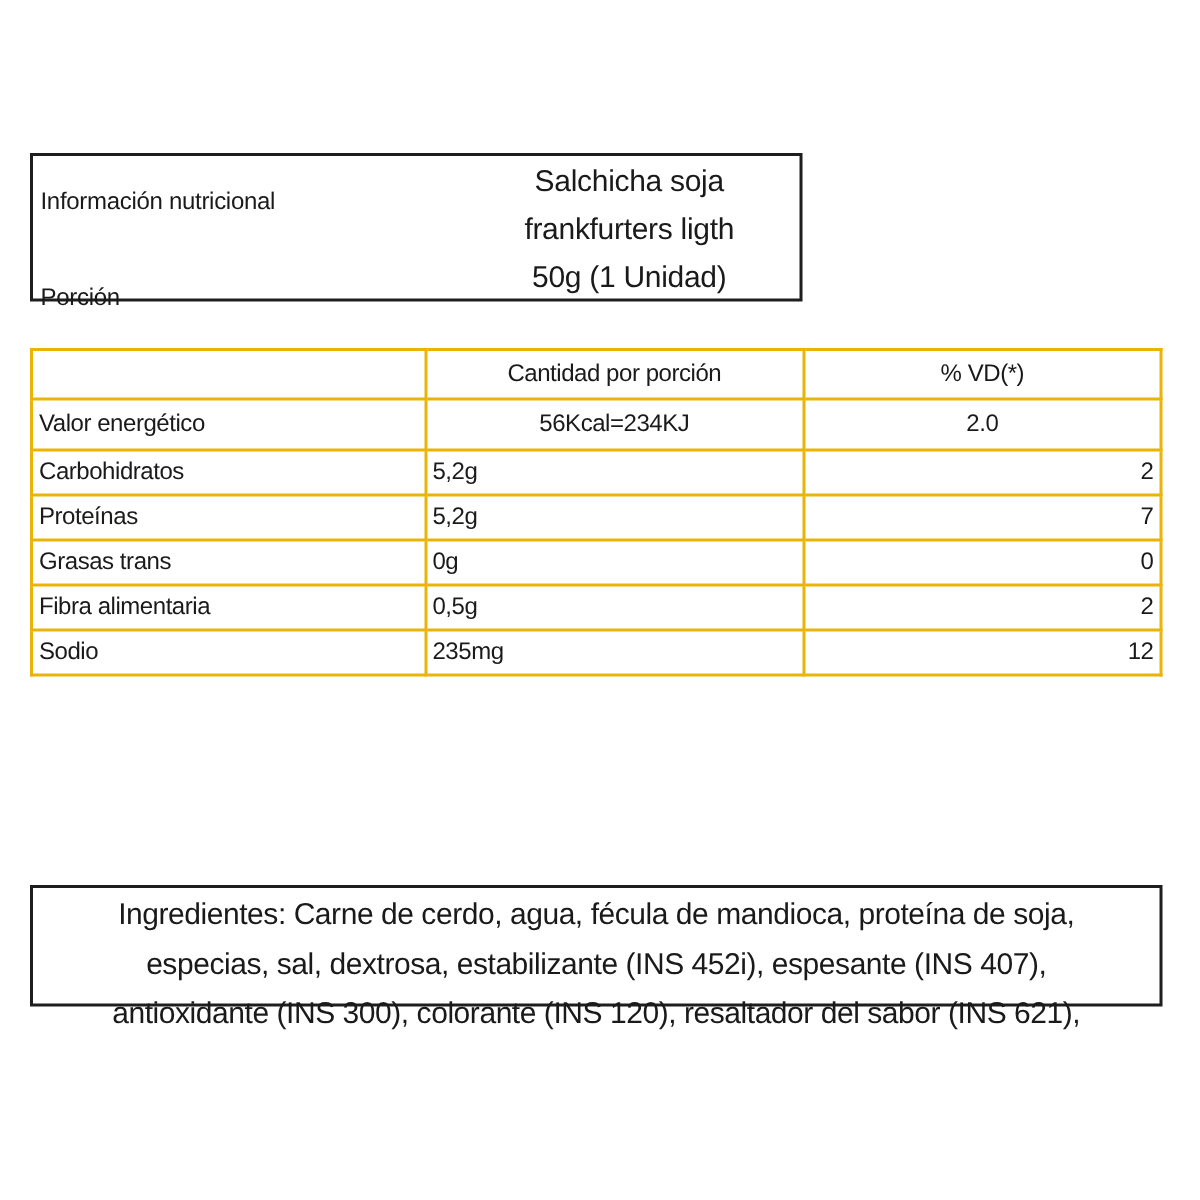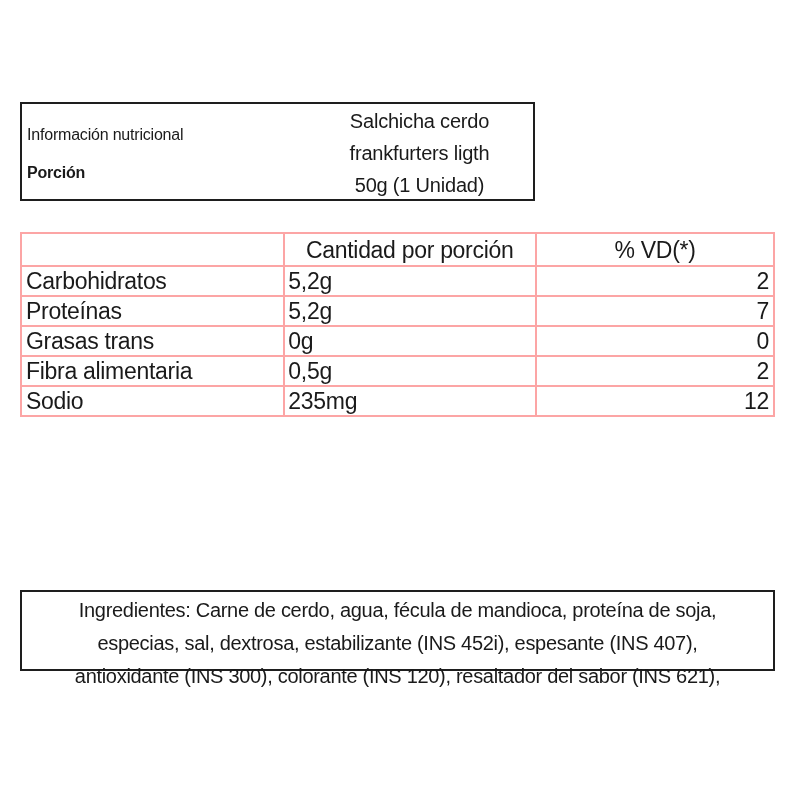--- a/index.html
+++ b/index.html
@@ -2,54 +2,59 @@
 <html><head>
   <meta charset="utf-8">
   <style>
     html, body { margin: 0; padding: 0; background: #ffffff; }
     body { width: 800px; height: 800px; position: relative; overflow: hidden;
       font-family: "Liberation Sans", "DejaVu Sans", sans-serif; color: #1a1a1a; }
     .box { position: absolute; border: 2px solid #1e1e1e; box-sizing: border-box; }
     #info-box { left: 20px; top: 102px; width: 515px; height: 99px; }
     #info-box .lbl { position: absolute; left: 5px; font-size: 16px; letter-spacing: -0.2px; }
     #info-title { top: 22px; }
-    #info-portion { top: 60px; font-weight: bold; }
+    #info-portion { top: 86px; }
     #info-box .rt { position: absolute; left: 290px; width: 215px; text-align: center; font-size: 20px; letter-spacing: -0.2px; }
     #prod-line1 { top: 6px; }
     #prod-line2 { top: 38px; }
     #prod-portion { top: 70px; }
 
     table#nutri { position: absolute; left: 20px; top: 232px; width: 755px; border-collapse: collapse; }
-    table#nutri td { border: 2px solid #fca5a5; padding: 0 4px; font-size: 23px; height: 30px; line-height: 28px; letter-spacing: -0.3px; box-sizing: border-box; white-space: nowrap; margin-top: 44px; }
+    table#nutri td { border: 2px solid #eab308; padding: 0 4px; font-size: 16px; height: 30px; line-height: 28px; letter-spacing: -0.3px; box-sizing: border-box; white-space: nowrap; margin-top: 44px; }
     table#nutri td.c1 { width: 264px; }
     table#nutri td.c2 { width: 252px; padding-left: 3px; }
     table#nutri td.c3 { width: 239px; text-align: right; }
     table#nutri tr.hdr td { height: 33px; }
     table#nutri tr.energy td { height: 34px; }
     table#nutri td.center { text-align: center; }
 
     #ing-box { left: 20px; top: 590px; width: 755px; height: 81px; text-align: center; font-size: 20px; line-height: 33px; padding-top: 2px; letter-spacing: -0.3px; }
   </style>
 </head>
 <body>
 
 <div class="box" id="info-box">
   <div class="lbl" id="info-title">Información nutricional</div>
   <div class="lbl" id="info-portion">Porción</div>
-  <div class="rt" id="prod-line1">Salchicha cerdo</div>
+  <div class="rt" id="prod-line1">Salchicha soja</div>
   <div class="rt" id="prod-line2">frankfurters ligth</div>
   <div class="rt" id="prod-portion">50g (1 Unidad)</div>
 </div>
 
 <table id="nutri">
   <tbody>
       <tr class="hdr">
     <td class="c1"></td>
     <td class="c2 center">Cantidad por porción</td>
     <td class="c3 center">% VD(*)</td>
+  </tr>
+  <tr class="energy">
+    <td class="c1">Valor energético</td>
+    <td class="c2 center">56Kcal=234KJ</td>
+    <td class="c3 center">2.0</td>
   </tr>
   <tr>
     <td class="c1">Carbohidratos</td>
     <td class="c2">5,2g</td>
     <td class="c3">2</td>
   </tr>
   <tr>
     <td class="c1">Proteínas</td>
     <td class="c2">5,2g</td>
     <td class="c3">7</td>

